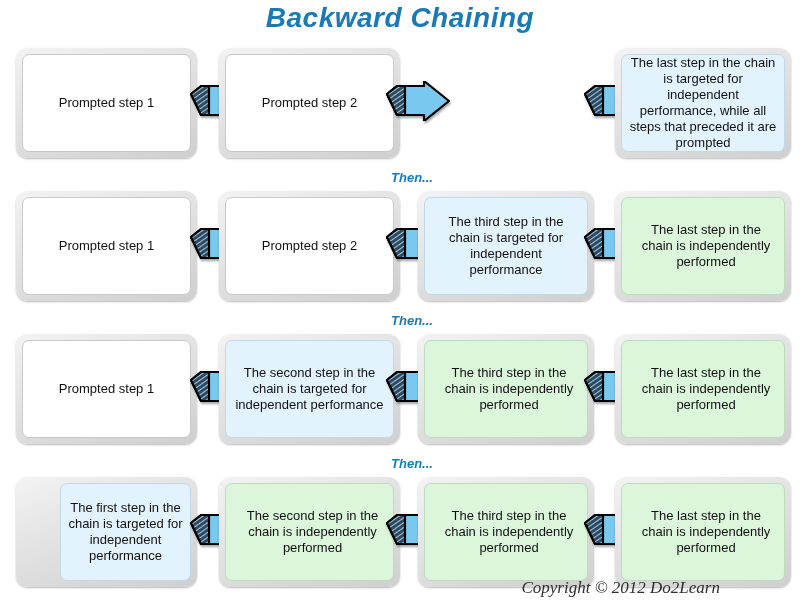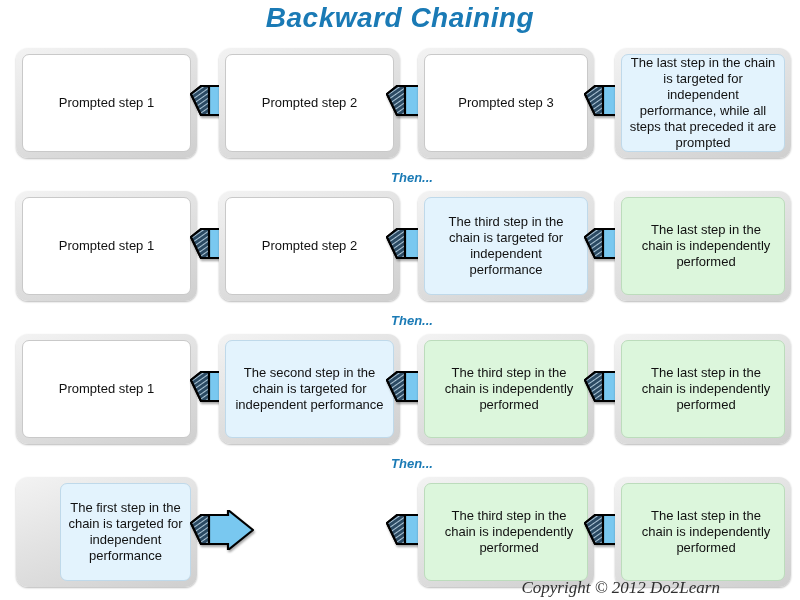--- a/index.html
+++ b/index.html
@@ -108,23 +108,20 @@
             <defs>
               <pattern id="hatch2" width="4" height="4" patternTransform="rotate(55)" patternUnits="userSpaceOnUse">
                 <rect width="4" height="4" fill="#2b4a63"></rect>
                 <line x1="0" y1="0" x2="0" y2="4" stroke="#cfe6f5" stroke-width="1.6"></line>
               </pattern>
             </defs>
             <path d="M1,13 L11,5 L38,5 L38,0 L63,20 L38,40 L38,34 L11,34 Z" fill="#79c8f0" stroke="#000" stroke-width="2.2" stroke-linejoin="miter"></path>
             <path d="M1,13 L11,5 L19,5 L19,34 L11,34 Z" fill="url(#hatch2)" stroke="#000" stroke-width="2.2" stroke-linejoin="miter"></path>
           </svg>
         </div>
-        <div class="box fill-white" style="left: 418px; top: 0px; width: 176px; height: 110px;">
-          <div class="inner">Prompted step 3</div>
-        </div>
         <div class="arrow" style="left: 584px; top: 33px;">
           <svg viewBox="0 0 64 40" xmlns="http://www.w3.org/2000/svg">
             <defs>
               <pattern id="hatch3" width="4" height="4" patternTransform="rotate(55)" patternUnits="userSpaceOnUse">
                 <rect width="4" height="4" fill="#2b4a63"></rect>
                 <line x1="0" y1="0" x2="0" y2="4" stroke="#cfe6f5" stroke-width="1.6"></line>
               </pattern>
             </defs>
             <path d="M1,13 L11,5 L38,5 L38,0 L63,20 L38,40 L38,34 L11,34 Z" fill="#79c8f0" stroke="#000" stroke-width="2.2" stroke-linejoin="miter"></path>
             <path d="M1,13 L11,5 L19,5 L19,34 L11,34 Z" fill="url(#hatch3)" stroke="#000" stroke-width="2.2" stroke-linejoin="miter"></path>
@@ -243,20 +240,23 @@
             <defs>
               <pattern id="hatch10" width="4" height="4" patternTransform="rotate(55)" patternUnits="userSpaceOnUse">
                 <rect width="4" height="4" fill="#2b4a63"></rect>
                 <line x1="0" y1="0" x2="0" y2="4" stroke="#cfe6f5" stroke-width="1.6"></line>
               </pattern>
             </defs>
             <path d="M1,13 L11,5 L38,5 L38,0 L63,20 L38,40 L38,34 L11,34 Z" fill="#79c8f0" stroke="#000" stroke-width="2.2" stroke-linejoin="miter"></path>
             <path d="M1,13 L11,5 L19,5 L19,34 L11,34 Z" fill="url(#hatch10)" stroke="#000" stroke-width="2.2" stroke-linejoin="miter"></path>
           </svg>
         </div>
+        <div class="box fill-green" style="left: 219px; top: 0px; width: 181px; height: 110px;">
+          <div class="inner">The second  step in the chain is independently performed</div>
+        </div>
         <div class="arrow" style="left: 386px; top: 33px;">
           <svg viewBox="0 0 64 40" xmlns="http://www.w3.org/2000/svg">
             <defs>
               <pattern id="hatch11" width="4" height="4" patternTransform="rotate(55)" patternUnits="userSpaceOnUse">
                 <rect width="4" height="4" fill="#2b4a63"></rect>
                 <line x1="0" y1="0" x2="0" y2="4" stroke="#cfe6f5" stroke-width="1.6"></line>
               </pattern>
             </defs>
             <path d="M1,13 L11,5 L38,5 L38,0 L63,20 L38,40 L38,34 L11,34 Z" fill="#79c8f0" stroke="#000" stroke-width="2.2" stroke-linejoin="miter"></path>
             <path d="M1,13 L11,5 L19,5 L19,34 L11,34 Z" fill="url(#hatch11)" stroke="#000" stroke-width="2.2" stroke-linejoin="miter"></path>

